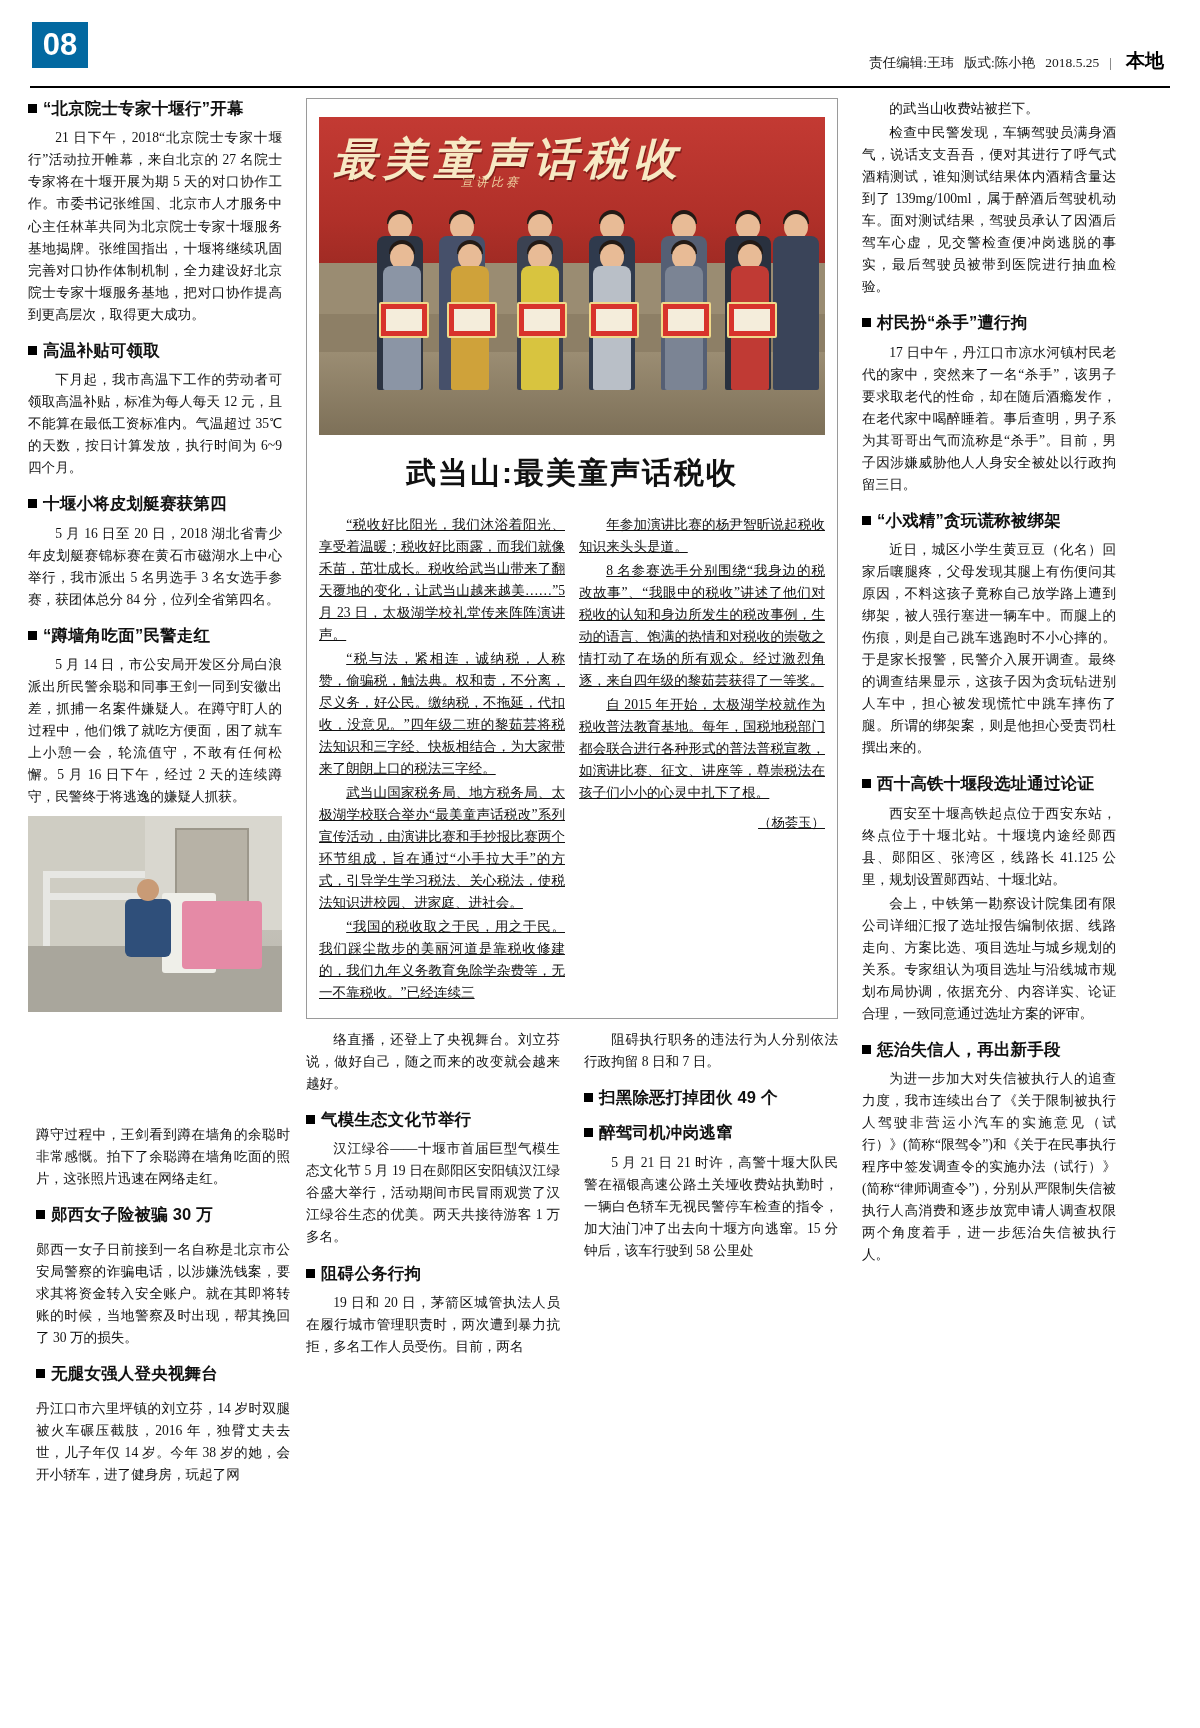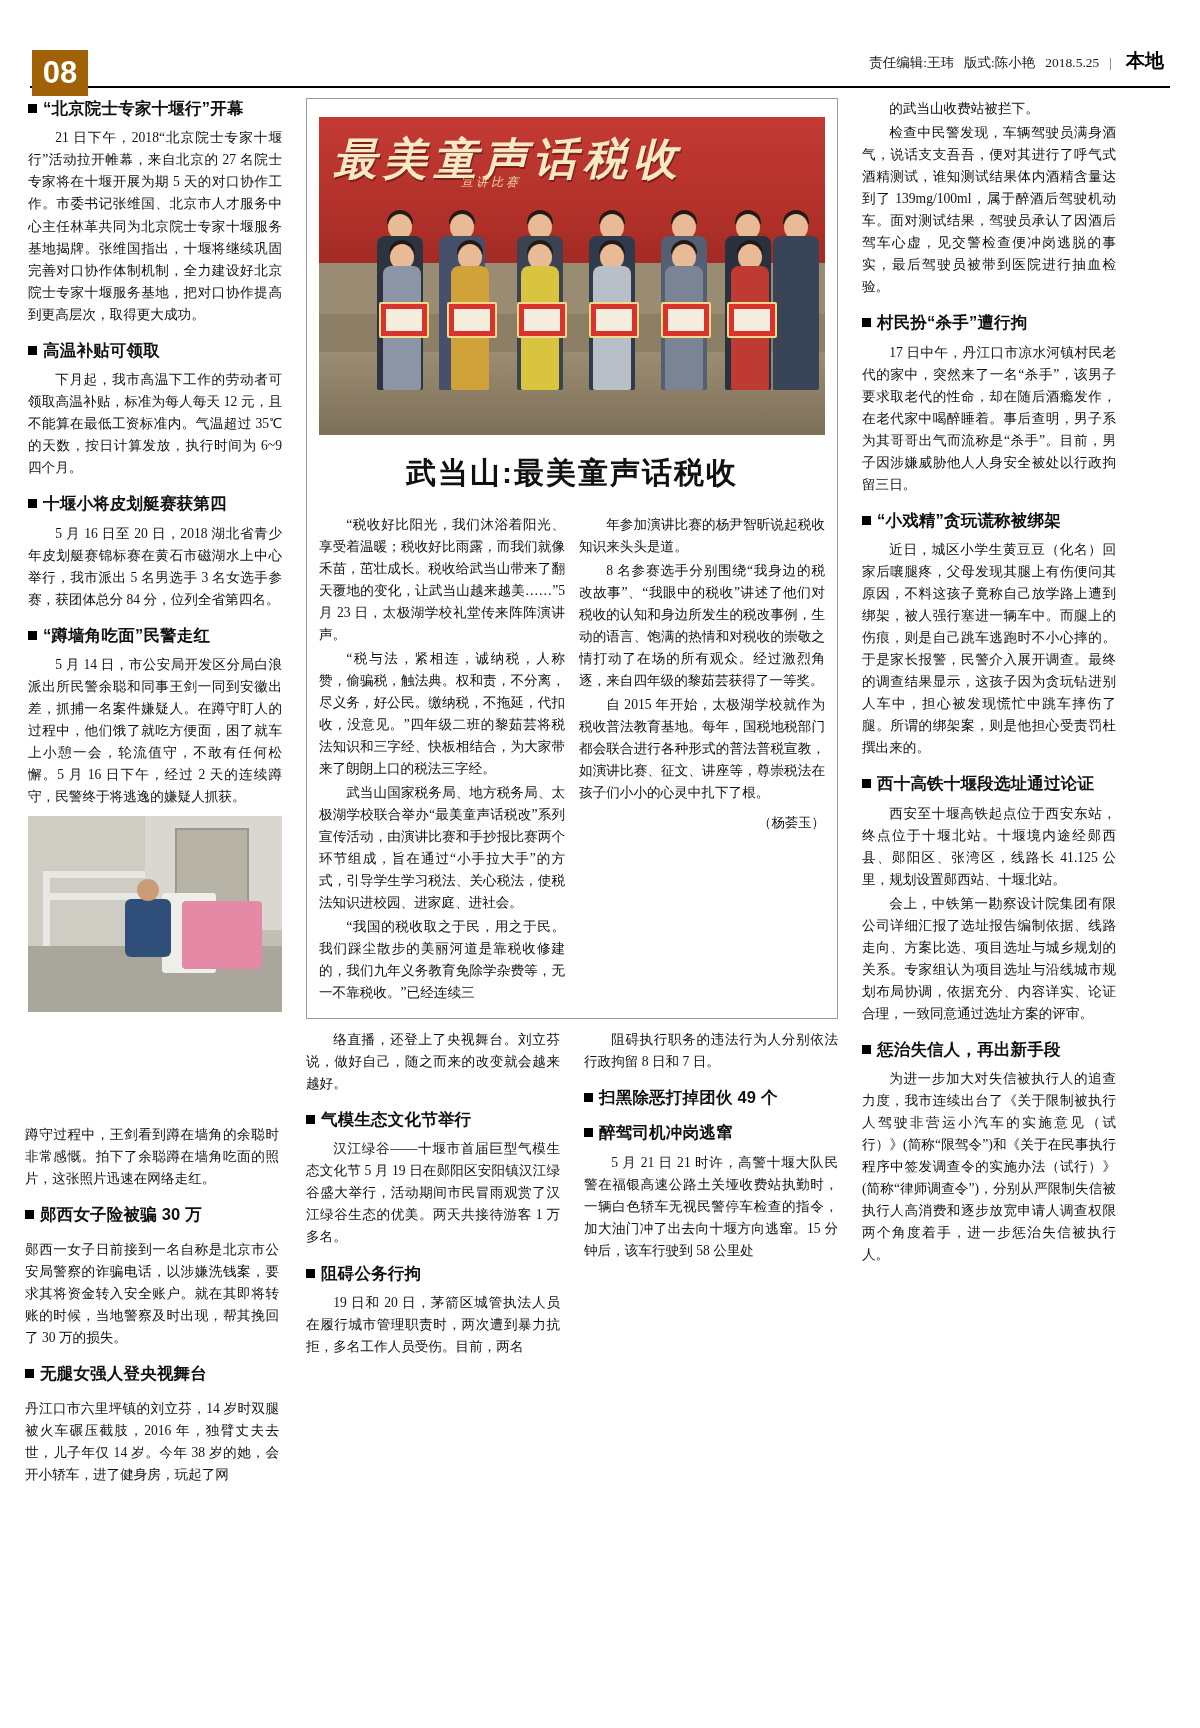--- a/index.html
+++ b/index.html
@@ -17,27 +17,26 @@
     box-sizing:border-box;
     padding:22px 28px 18px 28px;
   }
   
   .masthead{
     position:relative;
     height:58px;
     display:flex;align-items:flex-start;justify-content:space-between;
   }
   .page-num{
-    width:56px;height:46px;background:#a16207;color:#fff;
+    width:56px;height:46px;background:#0369a1;color:#fff;
     font-family:"Liberation Sans", sans-serif;
     font-weight:bold;font-size:31px;
     display:flex;align-items:center;justify-content:center;
     letter-spacing:0px;
     margin-left:4px;
-    margin-top:28px;
   }
   .masthead-right{
     display:flex;align-items:baseline;gap:10px;
     font-size:13.5px;
     margin-top:26px;margin-right:8px;
     font-family:"Liberation Serif", serif;
     color:#1a1a1a;
   }
   .masthead-right .sep{color:#555;}
   .masthead-right .section{
@@ -169,21 +168,21 @@
     box-sizing:border-box;
   }
   .center-title{
     font-family:"Liberation Sans", sans-serif;
     font-weight:bold;
     font-size:30px;
     text-align:center;
     letter-spacing:2px;
     margin:14px 0 16px 0;
   }
-  .two-sub{display:flex;gap:14px;}
+  .two-sub{display:flex;gap:14px;text-decoration:underline;}
   .two-sub .sub-col{width:246px;text-align:justify;}
   .byline{text-align:right;margin-top:8px;font-size:13.4px;}
   .bottom{
     display:flex;gap:0;margin-top:10px;
   }
 </style>
 </head>
 <body>
 
 <div class="page">
@@ -402,21 +401,21 @@
       <p>西安至十堰高铁起点位于西安东站，终点位于十堰北站。十堰境内途经郧西县、郧阳区、张湾区，线路长 41.125 公里，规划设置郧西站、十堰北站。</p>
       <p>会上，中铁第一勘察设计院集团有限公司详细汇报了选址报告编制依据、线路走向、方案比选、项目选址与城乡规划的关系。专家组认为项目选址与沿线城市规划布局协调，依据充分、内容详实、论证合理，一致同意通过选址方案的评审。</p>
 
       <h3 class="head">
         <span class="sq"></span><span>惩治失信人，再出新手段</span>
       </h3>
       <p>为进一步加大对失信被执行人的追查力度，我市连续出台了《关于限制被执行人驾驶非营运小汽车的实施意见（试行）》(简称“限驾令”)和《关于在民事执行程序中签发调查令的实施办法（试行）》(简称“律师调查令”)，分别从严限制失信被执行人高消费和逐步放宽申请人调查权限两个角度着手，进一步惩治失信被执行人。</p>
     </div>
   </div>
 
-  <div style="position:absolute;left:25px;top:1110px;width:254px;font-size:13.6px;line-height:1.62;text-align:justify;">
+  <div style="position:absolute;left:36px;top:1110px;width:254px;font-size:13.6px;line-height:1.62;text-align:justify;">
     <p>蹲守过程中，王剑看到蹲在墙角的余聪时非常感慨。拍下了余聪蹲在墙角吃面的照片，这张照片迅速在网络走红。</p>
 
     <h3 class="head">
       <span class="sq"></span><span>郧西女子险被骗 30 万</span>
     </h3>
     <p>郧西一女子日前接到一名自称是北京市公安局警察的诈骗电话，以涉嫌洗钱案，要求其将资金转入安全账户。就在其即将转账的时候，当地警察及时出现，帮其挽回了 30 万的损失。</p>
 
     <h3 class="head">
       <span class="sq"></span><span>无腿女强人登央视舞台</span>
     </h3>

